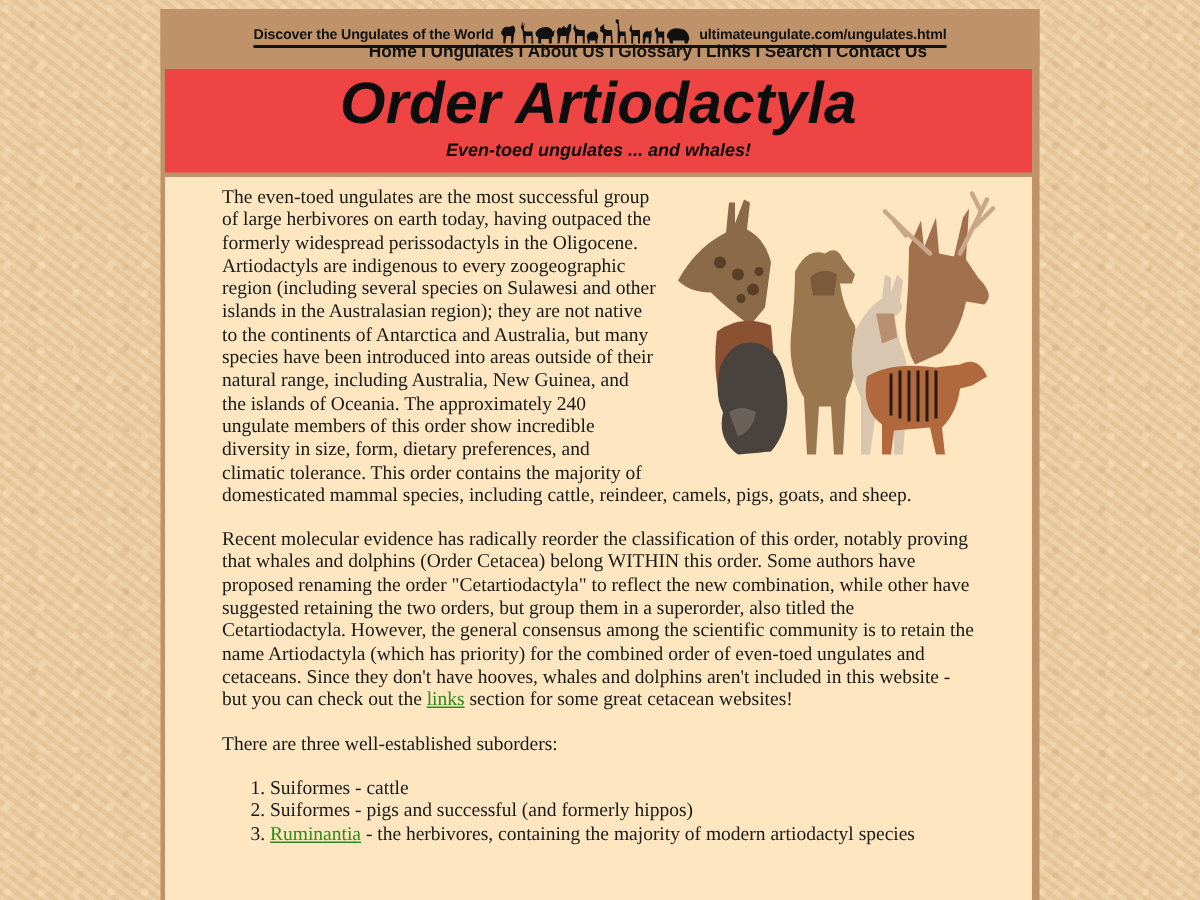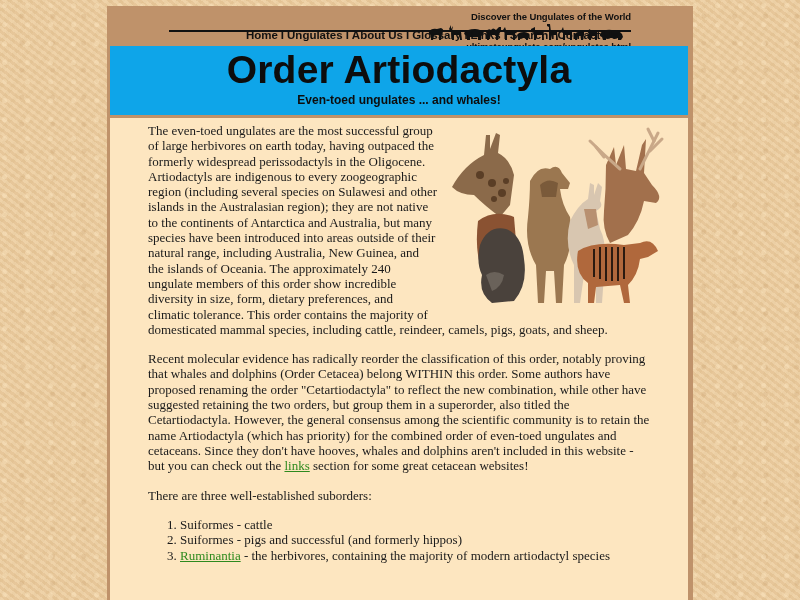--- a/index.html
+++ b/index.html
@@ -39,21 +39,20 @@
     .banner-strip {
       position: absolute;
       left: 62px;
       top: 5px;
       width: 462px;
       height: 19px;
       display: flex;
       align-items: flex-end;
       justify-content: space-between;
       border-bottom: 2px solid #111;
-      flex-direction: column;
     }
     .banner-tagline, .banner-url {
       font-family: "Liberation Sans", sans-serif;
       font-size: 9.5px;
       font-weight: bold;
       color: #111;
       white-space: nowrap;
       padding-bottom: 1px;
       letter-spacing: -0.1px;
     }
@@ -83,22 +82,23 @@
     .nav .sep {
       margin: 0 3px;
       color: #111;
     }
     .title-box {
       position: absolute;
       left: 3px;
       top: 40px;
       width: 578px;
       height: 69px;
-      background: #0ea5e9;
+      background: #ef4444;
       text-align: center;
+      font-style: italic;
     }
     .title-box h1 {
       margin: 0;
       padding-top: 4px;
       font-family: "Liberation Sans", sans-serif;
       font-weight: bold;
       font-size: 39px;
       line-height: 40px;
       color: #0d0d0d;
       letter-spacing: 0.2px;

